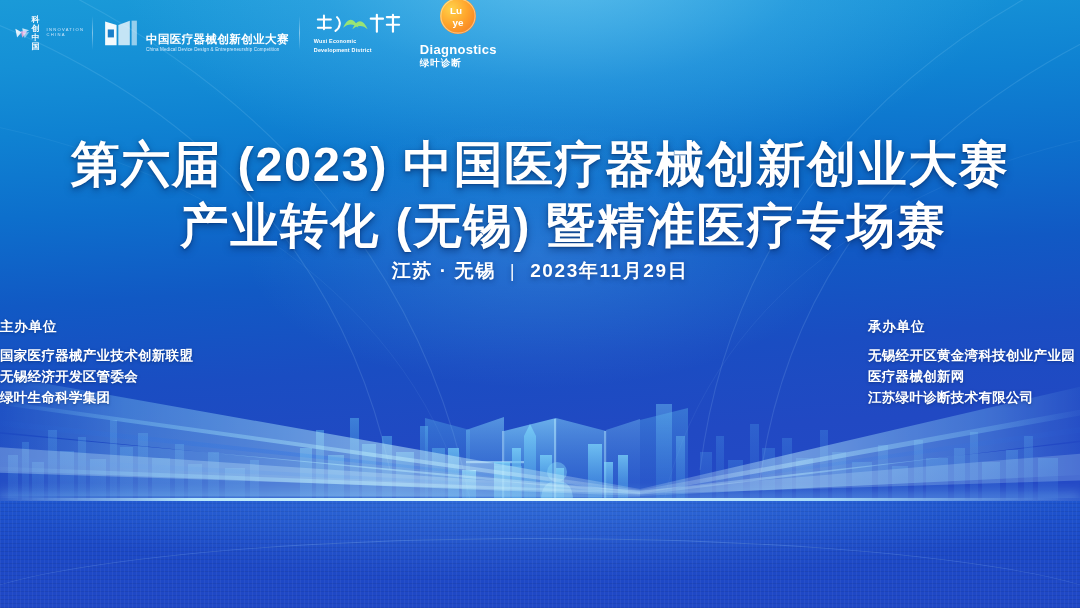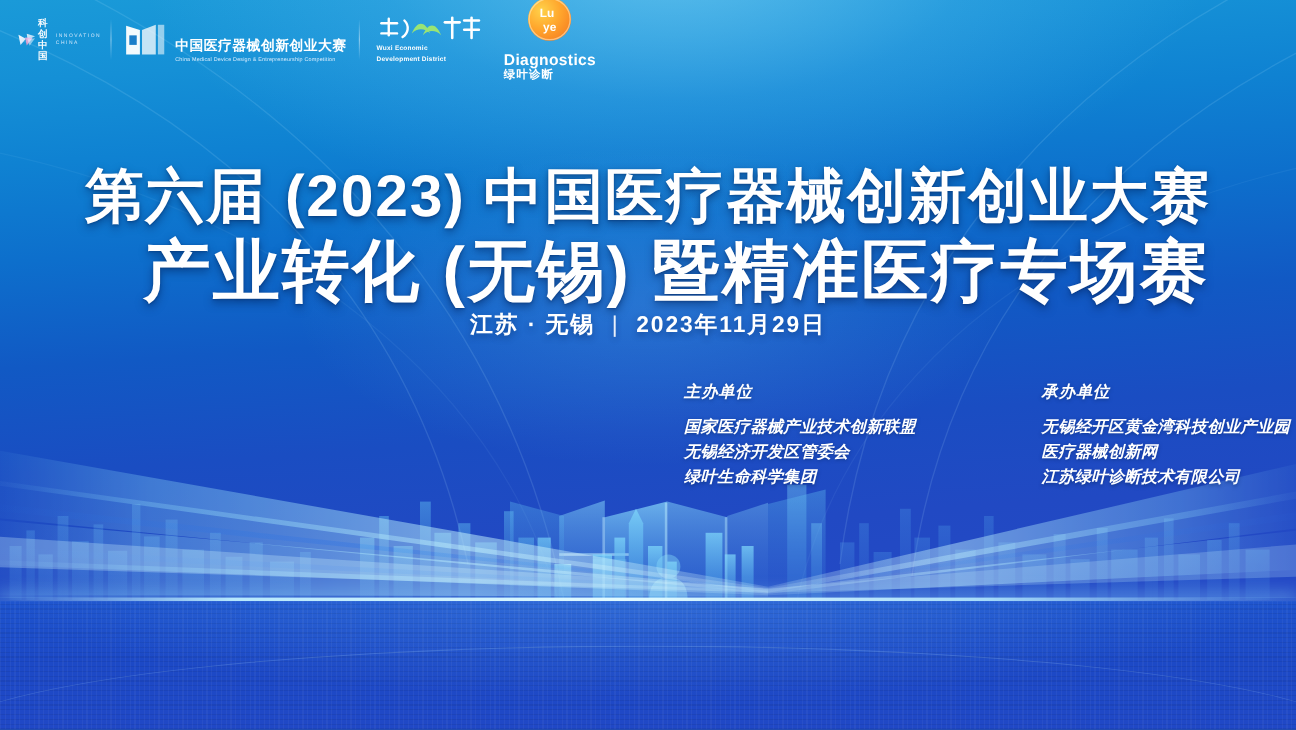--- a/index.html
+++ b/index.html
@@ -140,33 +140,33 @@
     color:#ffffff;
     font-size:49px;
     font-weight:700;
     letter-spacing:1.5px;
     line-height:62px;
     text-shadow:
       0 3px 7px rgba(3,36,92,.55),
       0 1px 2px rgba(3,36,92,.45);
     white-space:nowrap;
   }
-  .title-line.second{font-size:56px;letter-spacing:2px;padding-left:47px;}
+  .title-line.second{font-size:48px;letter-spacing:2px;padding-left:47px;}
 
   .date-line{
     position:absolute;left:0;right:0;top:258px;text-align:center;
     color:#ffffff;font-size:19px;font-weight:700;letter-spacing:1.6px;
     text-shadow:0 2px 5px rgba(3,36,92,.45);
     white-space:nowrap;
   }
   .date-sep{display:inline-block;padding:0 7px;font-weight:400;opacity:.9;}
 
   .orgs{
     position:absolute;top:318px;left:0;right:0;
-    display:flex;justify-content:flex-end;gap:86px;font-style:italic;
+    display:flex;justify-content:space-between;gap:86px;
   }
   .org-col{width:212px;}
   .org-head{
     color:#ffffff;font-size:13.5px;font-weight:700;letter-spacing:.8px;
     margin-bottom:9px;text-shadow:0 1px 3px rgba(3,36,92,.5);
   }
   .org-item{
     color:#ffffff;font-size:13.5px;font-weight:700;letter-spacing:.3px;
     line-height:21px;white-space:nowrap;text-shadow:0 1px 3px rgba(3,36,92,.5);
   }

